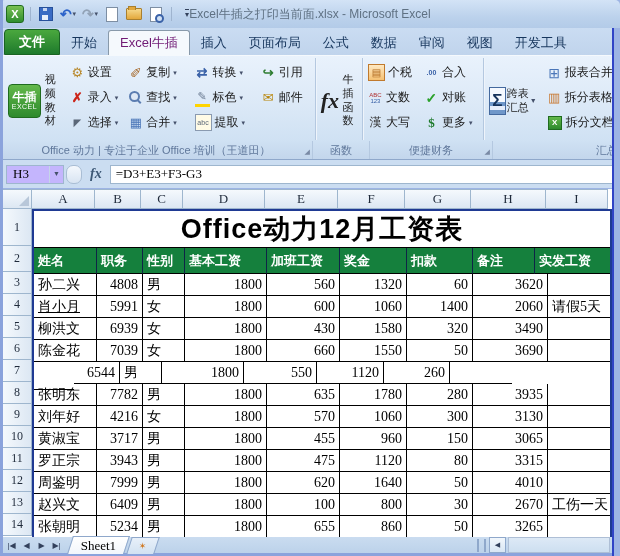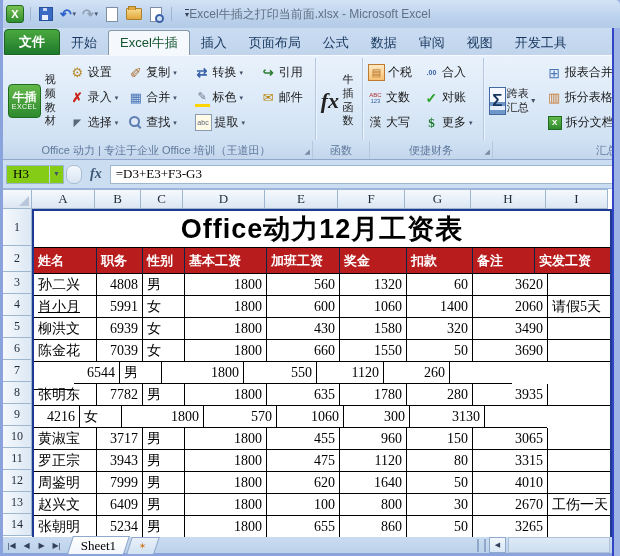--- a/index.html
+++ b/index.html
@@ -35,21 +35,21 @@
   .open-folder-icon::before{content:"";position:absolute;top:-3px;left:1px;width:6px;height:3px;background:#e3a83c;border:1px solid #a97f2e;border-bottom:none;}
   .print-preview-icon{width:10px;height:13px;background:#fff;border:1px solid #7d8ea3;position:relative;}
   .print-preview-icon::after{content:"";position:absolute;right:-3px;bottom:-2px;width:5px;height:5px;border:2px solid #3a62a8;border-radius:50%;background:#cfe0f4;}
   .qat-more-icon{font-size:8px;color:#33415c;border-top:1px solid #33415c;line-height:8px;padding-top:1px;}
 
   
   .tabrow{position:absolute;left:0;top:28px;width:620px;height:27px;background:linear-gradient(#cadcf2,#c0d4ec);display:flex;align-items:flex-end;}
   .file-tab{margin-left:4px;height:24px;padding:0 14px;display:flex;align-items:center;color:#fff;font-size:13px;font-weight:bold;
     background:linear-gradient(#4aa83e,#1e7a2c);border-radius:4px 4px 0 0;border:1px solid #196323;}
   .rtab{height:24px;padding:0 11px;display:flex;align-items:center;font-size:13px;color:#17365d;}
-  .rtab.selected{background:#f5f9fd;border:1px solid #8899aa;border-bottom:none;border-radius:3px 3px 0 0;color:#14532d;}
+  .rtab.selected{background:#f5f9fd;border:1px solid #8899aa;border-bottom:none;border-radius:3px 3px 0 0;color:#701a75;}
 
   
   .ribbon{position:absolute;left:0;top:55px;width:620px;height:86px;
     background:linear-gradient(#e9f2fc,#dcE9f7 55%,#cfe1f3);
     border-top:1px solid #f5f9fd;display:flex;}
   .rsep{width:1px;background:#b4c8e0;box-shadow:1px 0 0 #eef4fb;margin:2px 0;}
   .bigbtn{display:flex;flex-direction:row;align-items:center;justify-content:flex-start;padding:3px 5px 0;font-size:11px;color:#1a1a1a;}
   .logo-badge{width:36px;height:32px;border-radius:4px;background:linear-gradient(#63b84a,#2d8a2d);border:1px solid #1f6b1f;color:#fff;display:flex;flex-direction:column;align-items:center;justify-content:center;line-height:1;}
   .logo-badge .l1{font-size:12px;font-weight:bold;}
   .logo-badge .l2{font-size:7px;letter-spacing:.5px;}
@@ -94,41 +94,41 @@
   .split-doc-icon{background:linear-gradient(#63b84a,#2d8a2d);border:1px solid #1f6b1f;color:#fff;font-size:8px;font-weight:bold;width:12px;height:12px;margin:1px;}
   .split-doc-icon::before{content:"X";}
 
   
   .grouplabels{position:absolute;left:0;top:141px;width:620px;height:18px;background:linear-gradient(#cfe1f3,#c3d6ec);display:flex;font-size:11px;color:#60789b;border-bottom:1px solid #8fa8cb;}
   .glabel{display:flex;align-items:center;justify-content:center;position:relative;}
   .launcher{position:absolute;right:2px;bottom:3px;font-size:7px;color:#7a8aa5;}
 
   
   .formulabar{position:absolute;left:0;top:160px;width:620px;height:28px;background:#cbddf1;display:flex;align-items:center;padding:0 2px 0 6px;box-sizing:border-box;gap:2px;}
-  .namebox{width:58px;height:19px;background:#84cc16;border:1px solid #9eb6ce;display:flex;align-items:center;font-family:"Liberation Serif",serif;font-size:13px;padding-left:6px;box-sizing:border-box;}
+  .namebox{width:58px;height:19px;background:#c4b5fd;border:1px solid #9eb6ce;display:flex;align-items:center;font-family:"Liberation Serif",serif;font-size:13px;padding-left:6px;box-sizing:border-box;}
   .namebox .dda{margin-left:auto;font-size:7px;color:#44506a;padding:0 3px;border-left:1px solid #c5d5e8;height:100%;display:flex;align-items:center;}
   .fbar-pill{width:14px;height:17px;border-radius:7px;background:linear-gradient(#f4f8fd,#d8e4f2);border:1px solid #a9bdd4;}
   .fx-label{font-family:"Liberation Serif",serif;font-style:italic;font-weight:bold;font-size:14px;color:#3d5876;padding:0 6px;}
   .formula-input{flex:1;height:19px;background:#fff;border:1px solid #9eb6ce;display:flex;align-items:center;font-family:"Liberation Serif",serif;font-size:13px;padding-left:5px;box-sizing:border-box;color:#000;}
 
   
   .grid{position:absolute;left:3px;top:189px;width:609px;height:348px;background:#fff;}
   .corner{position:absolute;left:0;top:0;width:29px;height:20px;background:linear-gradient(#f5f9fd,#dce7f3);border:1px solid #9eb6ce;border-left:none;box-sizing:border-box;}
   .corner::after{content:"";position:absolute;right:2px;bottom:2px;border-style:solid;border-width:0 0 10px 10px;border-color:transparent transparent #b8c7d9 transparent;}
   .colheaders{position:absolute;left:29px;top:0;height:20px;display:flex;}
   .colhdr{height:20px;box-sizing:border-box;border-right:1px solid #9eb6ce;border-top:1px solid #9eb6ce;border-bottom:1px solid #9eb6ce;background:linear-gradient(#f5f9fd,#dce7f3);
     display:flex;align-items:center;justify-content:center;font-family:"Liberation Serif",serif;font-size:13px;color:#1f2a3a;}
   .rowheaders{position:absolute;left:0;top:20px;width:29px;}
   .rowhdr{width:29px;box-sizing:border-box;border-right:1px solid #9eb6ce;border-bottom:1px solid #9eb6ce;background:linear-gradient(90deg,#f5f9fd,#dce7f3);
     display:flex;align-items:center;justify-content:center;font-family:"Liberation Serif",serif;font-size:12px;color:#1f2a3a;}
   .table{position:absolute;left:29px;top:20px;width:580px;border:2px solid #1f3a93;box-sizing:border-box;background:#fff;}
   .title-cell{height:37px;box-sizing:border-box;border-bottom:1px solid #000;display:flex;align-items:center;justify-content:center;
     font-weight:bold;font-size:27px;color:#000;letter-spacing:1px;}
   .hrow{display:flex;height:26px;}
-  .hcell{box-sizing:border-box;background:#b91c1c;color:#fff;font-weight:bold;font-size:13px;display:flex;align-items:center;
+  .hcell{box-sizing:border-box;background:#15803d;color:#fff;font-weight:bold;font-size:13px;display:flex;align-items:center;
     border-right:1px solid #0f2447;border-bottom:1px solid #000;padding-left:4px;}
   .hcell:last-child{border-right:none;}
   .drow{display:flex;height:22px;}
   .dcell{box-sizing:border-box;border-right:1px solid #000;border-bottom:1px solid #000;font-family:"Liberation Serif",serif;font-size:14px;color:#000;
     display:flex;align-items:center;white-space:nowrap;overflow:hidden;}
   .dcell:last-child{border-right:none;}
   .drow:last-child .dcell{border-bottom:none;}
   .al{justify-content:flex-start;padding-left:4px;}
   .ar{justify-content:flex-end;padding-right:4px;}
 
@@ -223,27 +223,27 @@
         <span class="dd">▾</span>
       </div>
     </div>
   <div class="smallcol" id="rcol2" style="width:72px;">
       <div class="sbtn">
         <span class="ic brush-icon"></span>
         <span>复制</span>
         <span class="dd">▾</span>
       </div>
       <div class="sbtn">
+        <span class="ic magnifier-icon"></span>
+        <span>查找</span>
+        <span class="dd">▾</span>
+      </div>
+      <div class="sbtn">
         <span class="ic merge-icon"></span>
         <span>合并</span>
-        <span class="dd">▾</span>
-      </div>
-      <div class="sbtn">
-        <span class="ic magnifier-icon"></span>
-        <span>查找</span>
         <span class="dd">▾</span>
       </div>
     </div>
   <div class="smallcol" id="rcol3" style="width:72px;">
       <div class="sbtn">
         <span class="ic convert-icon"></span>
         <span>转换</span>
         <span class="dd">▾</span>
       </div>
       <div class="sbtn">
@@ -451,20 +451,21 @@
           <div class="dcell ar" style="width: 46px;">7782</div>
           <div class="dcell al" style="width: 42px;">男</div>
           <div class="dcell ar" style="width: 82px;">1800</div>
           <div class="dcell ar" style="width: 73px;">635</div>
           <div class="dcell ar" style="width: 67px;">1780</div>
           <div class="dcell ar" style="width: 66px;">280</div>
           <div class="dcell ar" style="width: 75px;">3935</div>
           <div class="dcell al" style="width: 62px;"></div>
         </div>
         <div class="drow">
+          <div class="dcell al" style="width: 63px;">刘年好</div>
           <div class="dcell ar" style="width: 46px;">4216</div>
           <div class="dcell al" style="width: 42px;">女</div>
           <div class="dcell ar" style="width: 82px;">1800</div>
           <div class="dcell ar" style="width: 73px;">570</div>
           <div class="dcell ar" style="width: 67px;">1060</div>
           <div class="dcell ar" style="width: 66px;">300</div>
           <div class="dcell ar" style="width: 75px;">3130</div>
           <div class="dcell al" style="width: 62px;"></div>
         </div>
         <div class="drow">

